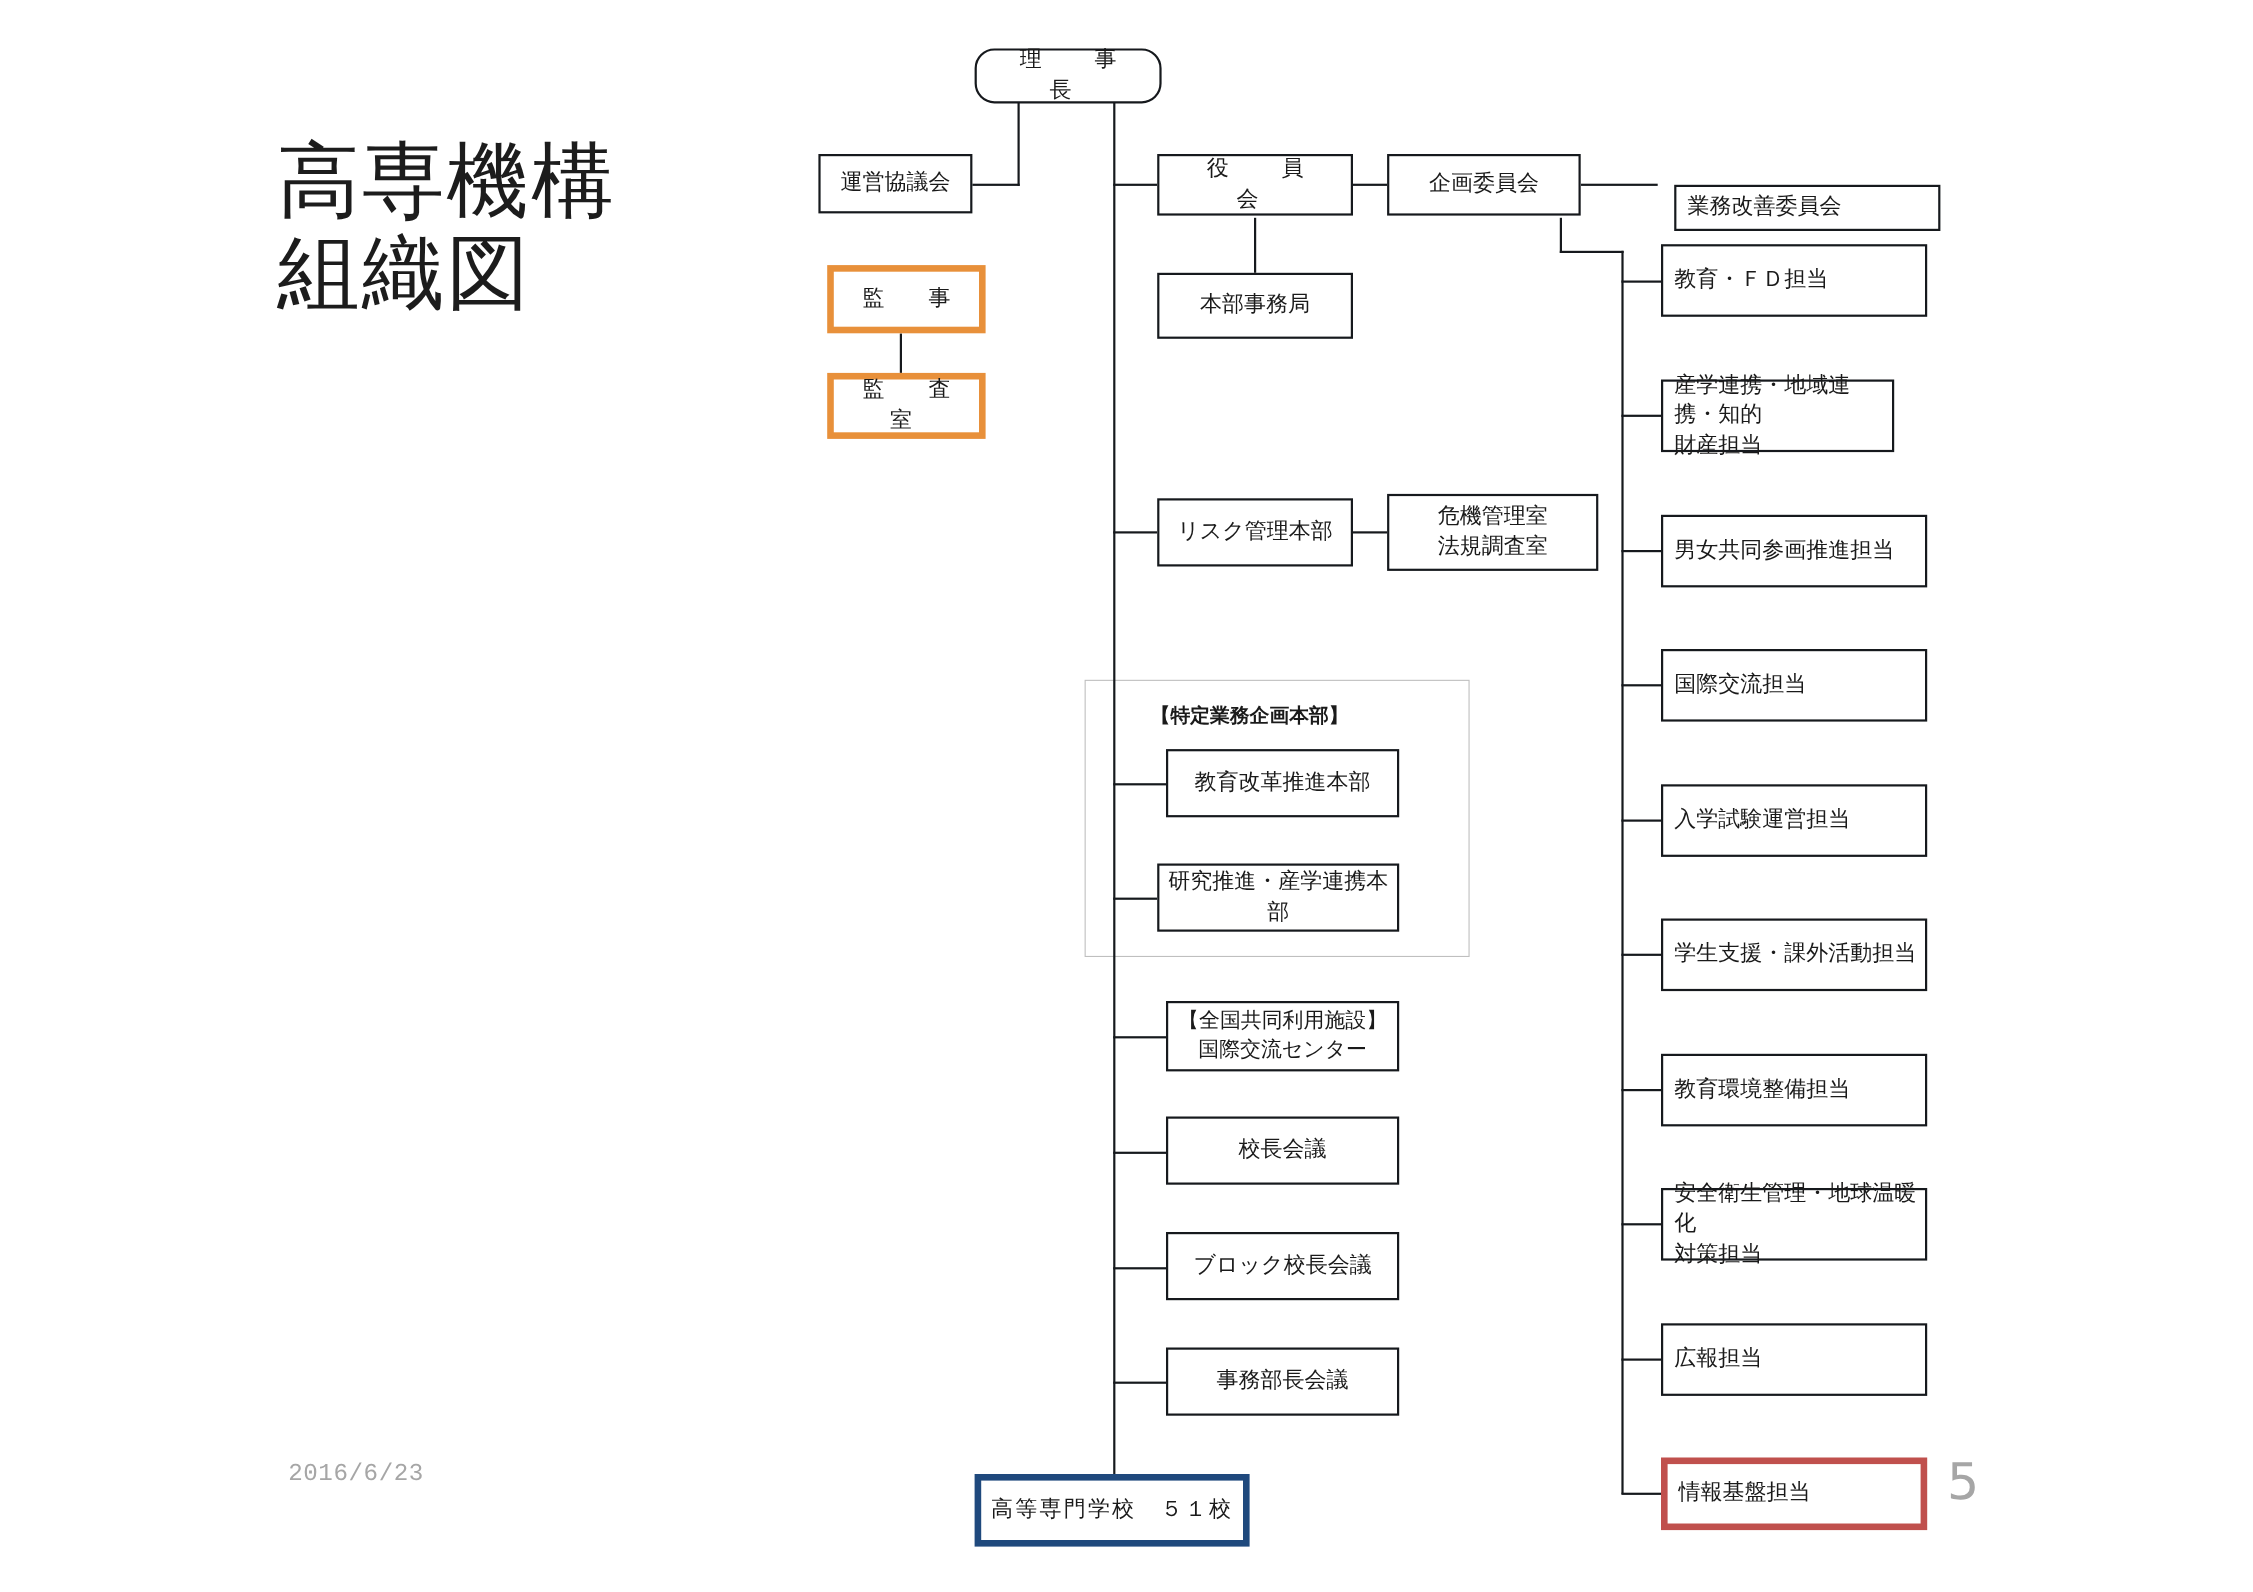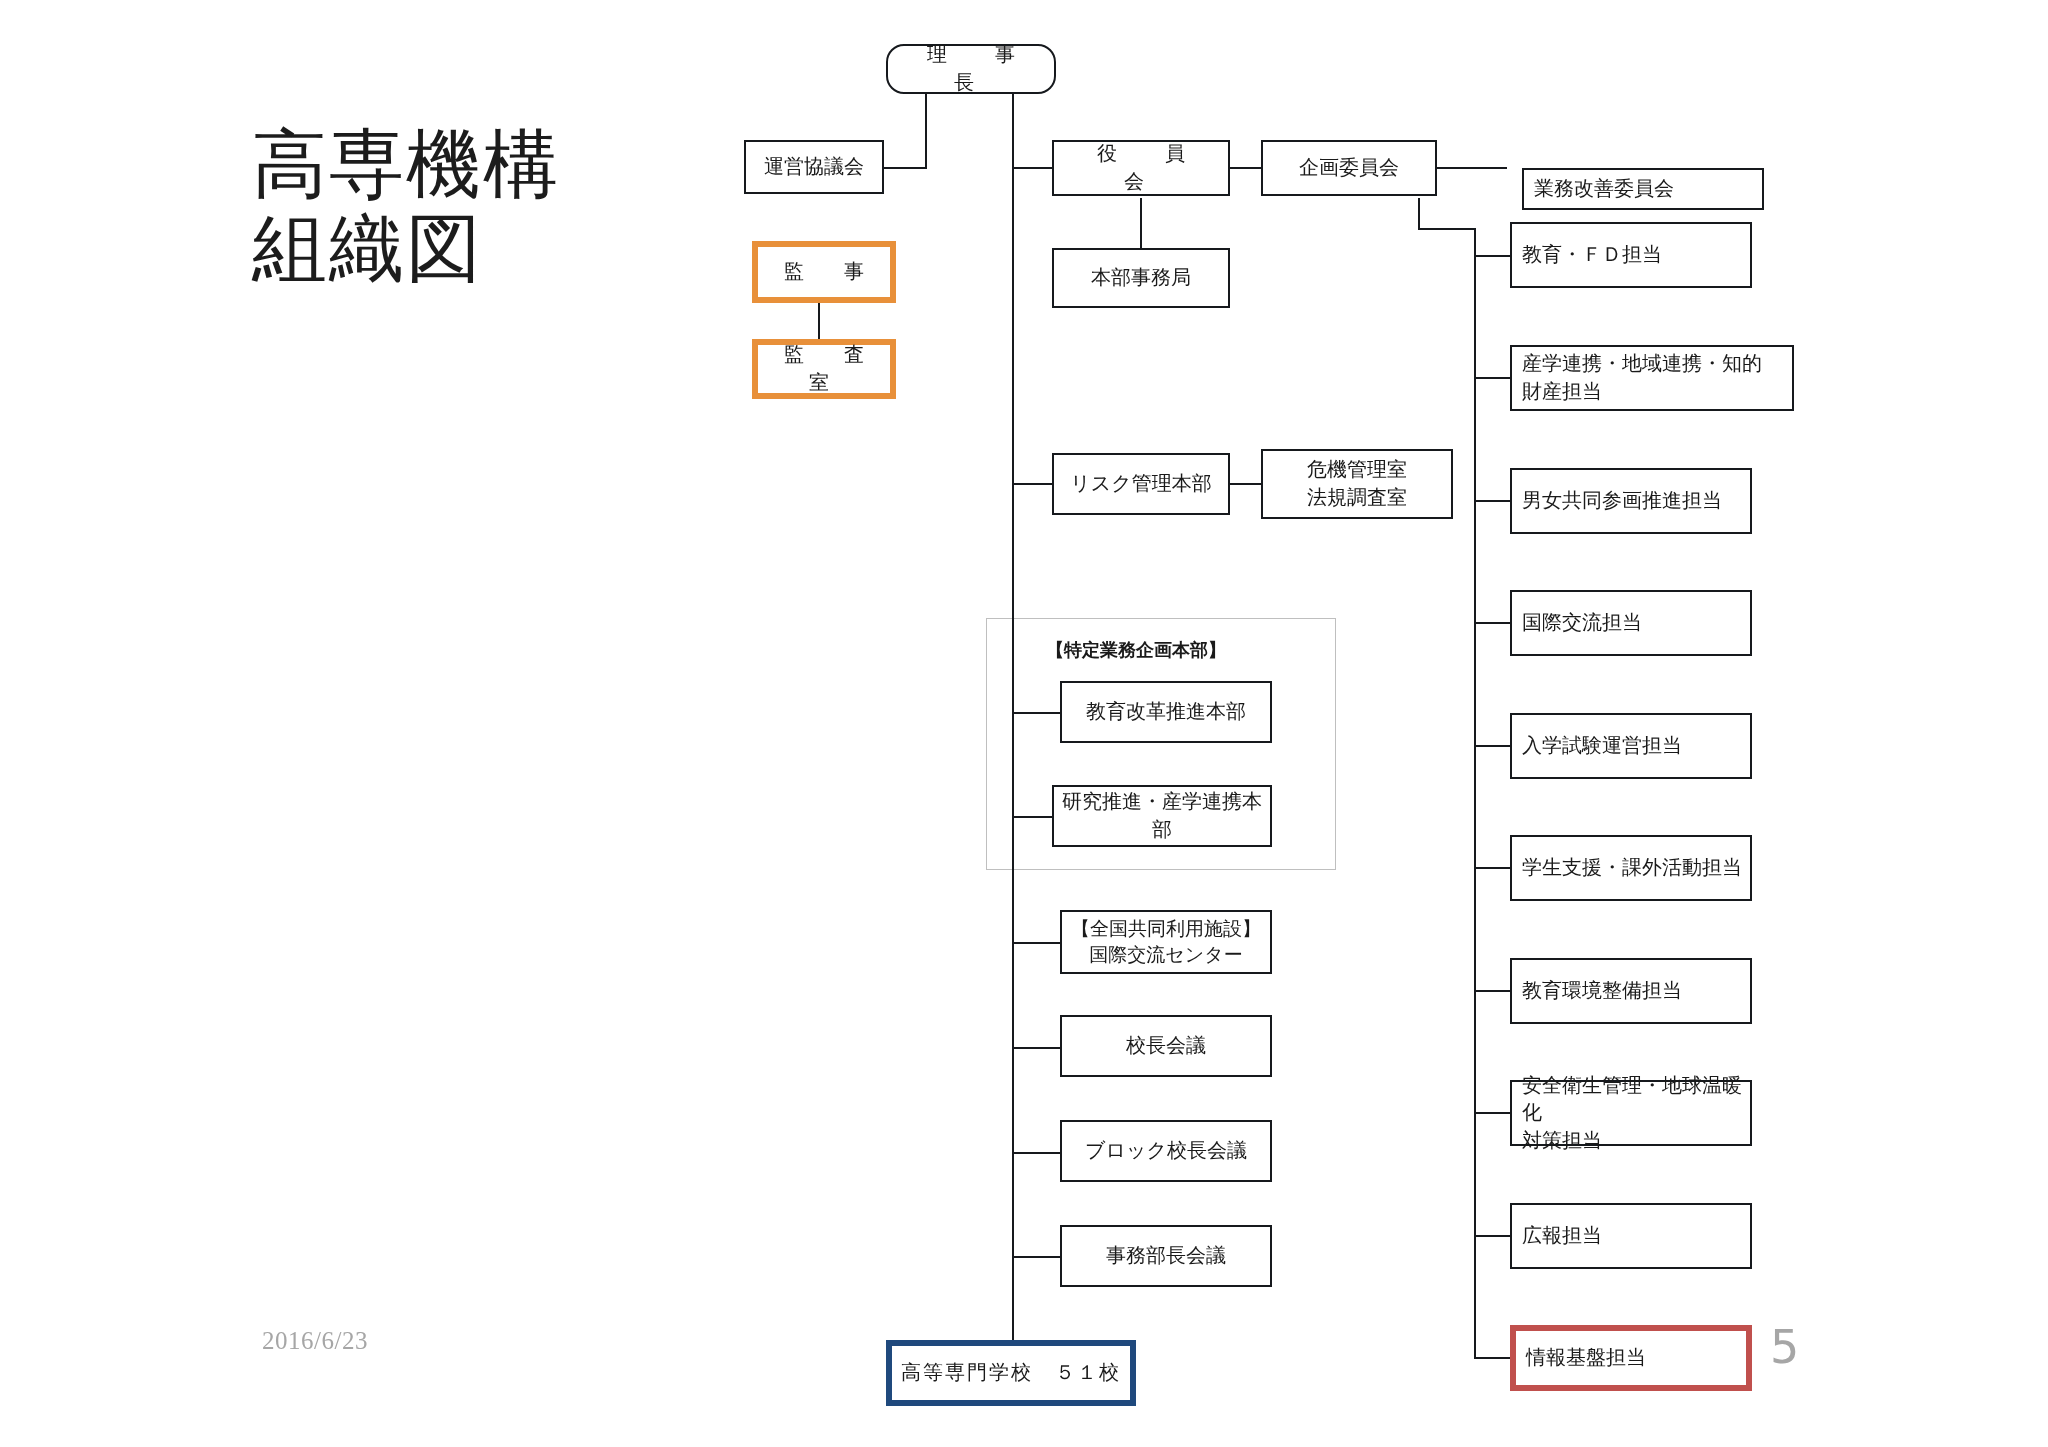--- a/index.html
+++ b/index.html
@@ -32,22 +32,22 @@
     letter-spacing: 2px;
     color: #1c1c1c;
     white-space: pre-line;
   }
 
   
   .footer-date {
     position: absolute;
     left: 262px;
     top: 1327px;
-    font-family: Liberation Serif, serif;
-    font-size: 25px;
+    font-family: Liberation Mono, monospace;
+    font-size: 22px;
     color: #a6a6a6;
     letter-spacing: 0.5px;
   }
   .page-number {
     position: absolute;
     left: 1770px;
     top: 1320px;
     font-family: "DejaVu Sans", "Liberation Sans", sans-serif;
     font-size: 46px;
     color: #a6a6a6;
@@ -236,21 +236,21 @@
   </div>
 
   <div class="node left-align" style="left:1510px; top:168px; width:242px; height:42px;margin-left:12px;">
     <span class="txt">業務改善委員会</span>
   </div>
 
   <div class="node left-align" style="left:1510px; top:222px; width:242px; height:66px;">
     <span class="txt">教育・ＦＤ担当</span>
   </div>
 
-  <div class="node left-align" style="left:1510px; top:345px; width:284px; height:66px;">
+  <div class="node left-align" style="left:1510px; top:345px; width:212px; height:66px;">
     <span class="txt">産学連携・地域連携・知的
 財産担当</span>
   </div>
 
   <div class="node left-align" style="left:1510px; top:468px; width:242px; height:66px;">
     <span class="txt">男女共同参画推進担当</span>
   </div>
 
   <div class="node left-align" style="left:1510px; top:590px; width:242px; height:66px;">
     <span class="txt">国際交流担当</span>

